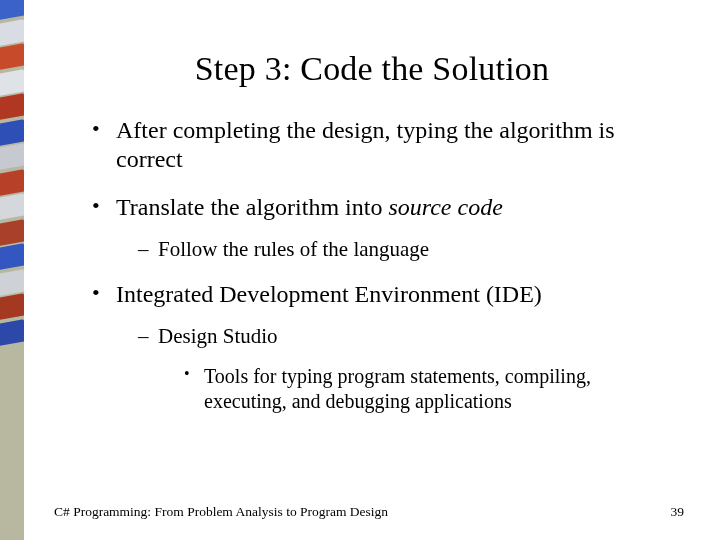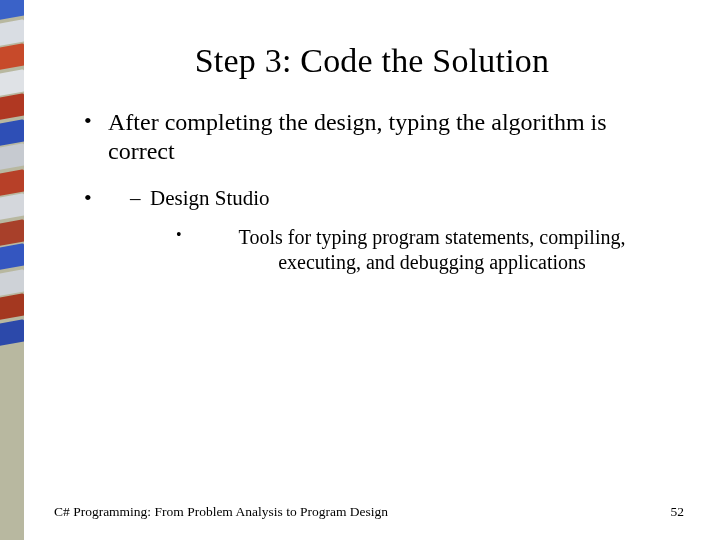--- a/index.html
+++ b/index.html
@@ -21,21 +21,21 @@
     position: absolute;
     width: 34px; height: 22px;
     transform: rotate(-10deg);
     border-radius: 2px;
     left: -8px;
   }
   .content {
     position: absolute;
     left: 24px; top: 0;
     width: 696px; height: 540px;
-    padding: 8px;
+    padding: 16px;
   }
   .title {
     text-align: center;
     font-size: 34px;
     font-weight: normal;
     margin-top: 34px;
     margin-bottom: 28px;
     letter-spacing: 0.2px;
   }
   ul.top {
@@ -77,21 +77,20 @@
   ul.sub2 {
     list-style: none;
     margin-top: 14px;
     padding-left: 28px;
   }
   ul.sub2 > li {
     font-size: 20px;
     line-height: 1.28;
     position: relative;
     padding-left: 18px;
-    text-align: center;
   }
   ul.sub2 > li::before {
     content: "•";
     position: absolute;
     left: -2px;
     top: 0;
     font-size: 16px;
   }
   .italic { font-style: italic; }
   .footer {
@@ -128,34 +127,43 @@
 <div class="content">
 
   <h1 class="title">Step 3: Code the Solution</h1>
 
   <ul class="top">
 
     <li>
       <span>After completing the design, typing the algorithm is correct</span>
     </li>
 
+    <li>
+      <span>Translate the algorithm into </span><span class="italic">source code</span>
+      <ul class="sub1">
+        <li>
+          <span>Follow the rules of the language</span>
+        </li>
+      </ul>
+    </li>
 
     <li>
+      <span>Integrated Development Environment (IDE)</span>
       <ul class="sub1">
         <li>
           <span>Design Studio</span>
           <ul class="sub2">
             <li>
               <span>Tools for typing program statements, compiling, executing, and debugging applications</span>
             </li>
           </ul>
         </li>
       </ul>
     </li>
 
   </ul>
 
   <div class="footer">
     <span>C# Programming: From Problem Analysis to Program Design</span>
-    <span>52</span>
+    <span>39</span>
   </div>
 
 </div>
 
 </body></html>

